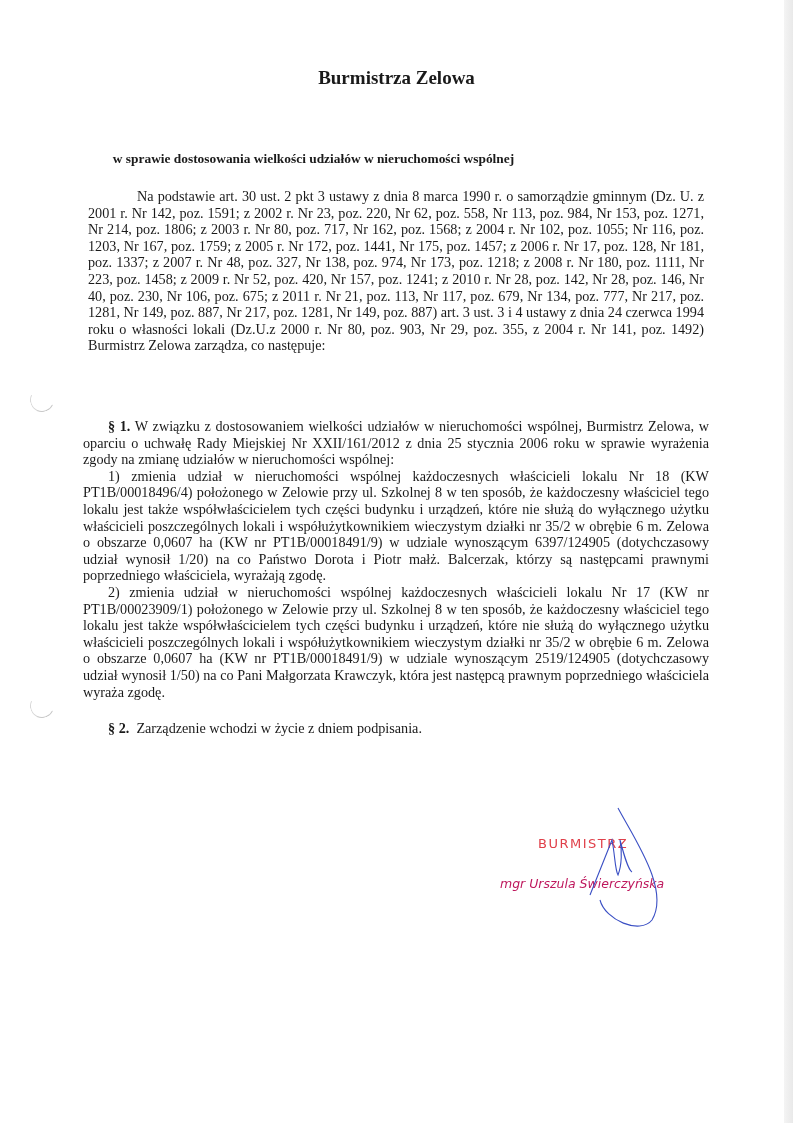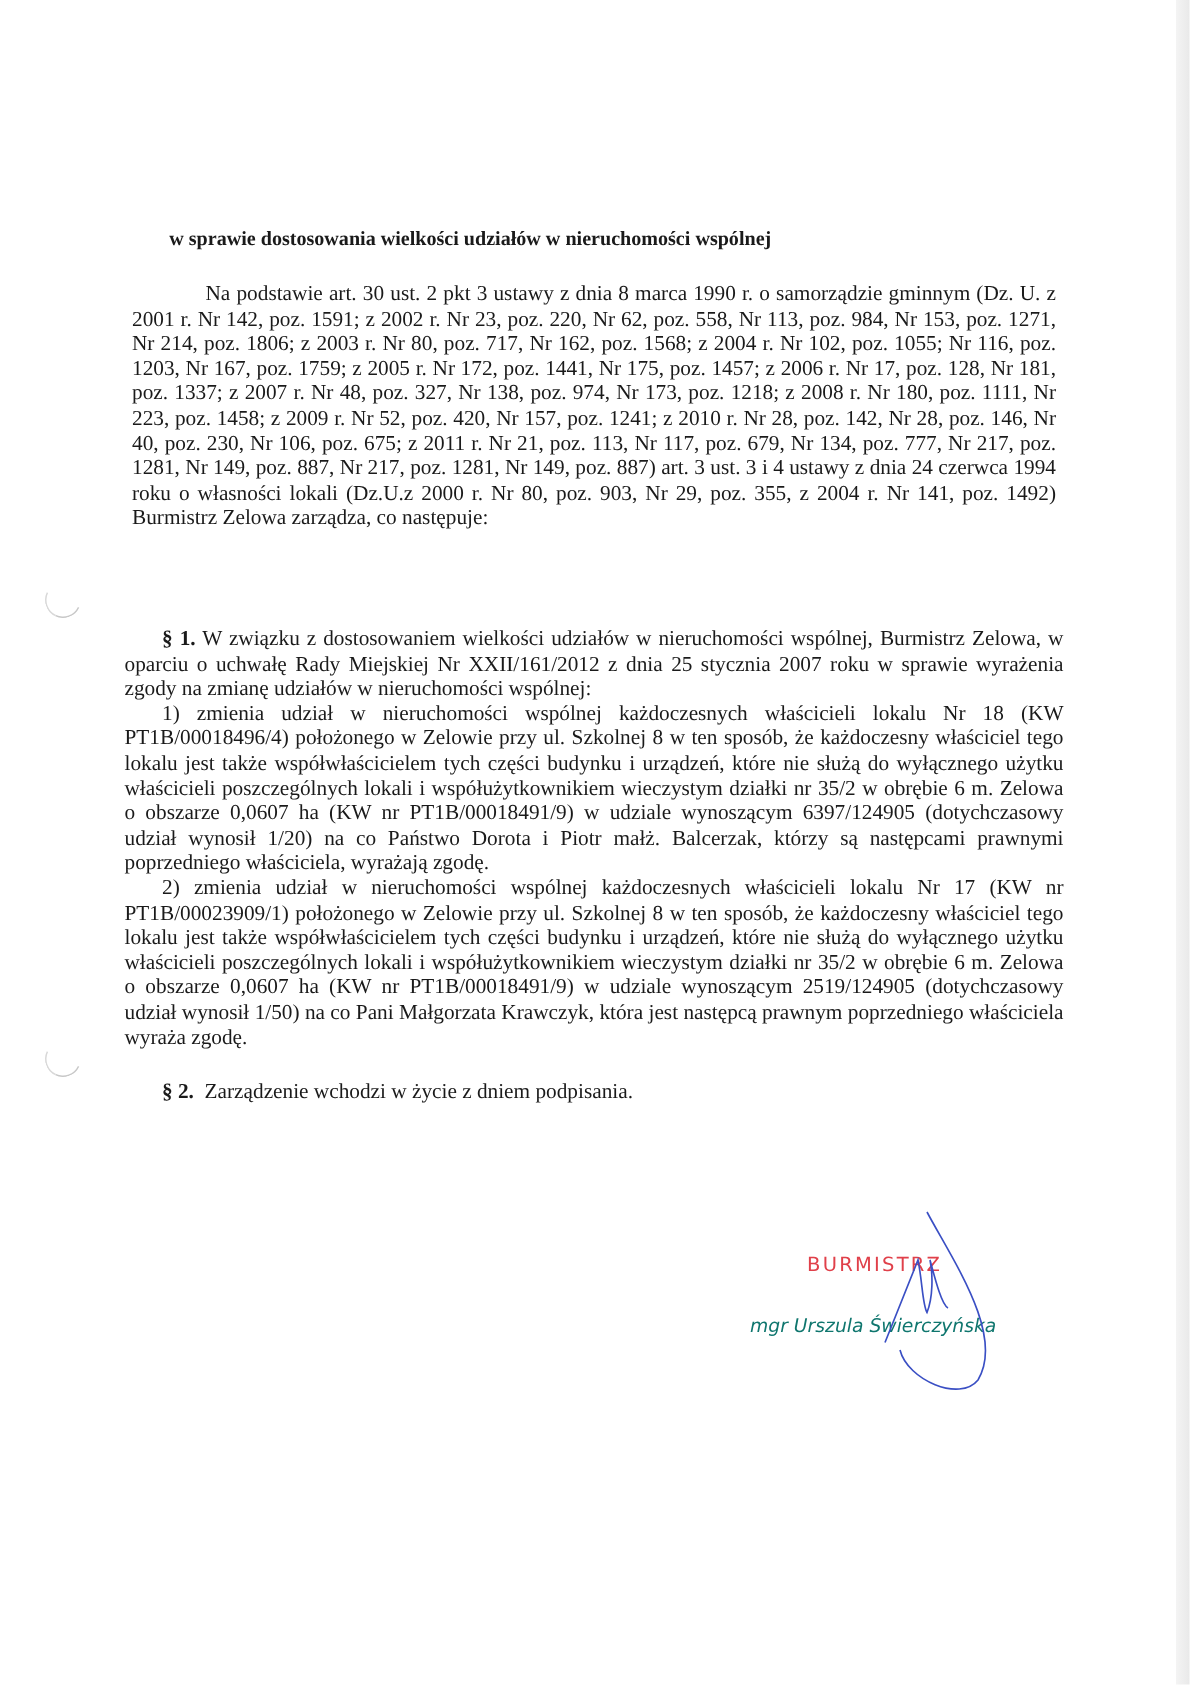--- a/index.html
+++ b/index.html
@@ -16,41 +16,42 @@
   .intro p { margin: 5px; text-indent: 49px; }
   .sec1 { top: 418px; }
   .sec1 p { margin: 0; }
   .sec1 .lead { text-indent: 25px; }
   .sec1 .item { text-indent: 25px; }
   .sec2 { top: 720px; }
   .sec2 p { margin: 0; text-indent: 25px; }
   b.para { font-weight: bold; }
   .signature { position: absolute; left: 500px; top: 800px; width: 240px; height: 130px; }
   .sig-title { position: absolute; left: 38px; top: 36px; color: #e0404a; font-family: "DejaVu Sans", sans-serif; font-size: 13px; letter-spacing: 1.5px; }
-  .sig-name { position: absolute; left: 0px; top: 76px; color: #0f766e; font-family: "DejaVu Sans", sans-serif; font-style: italic; font-size: 12.5px; }
+  .sig-name { position: absolute; left: 0px; top: 76px; color: #be185d; font-family: "DejaVu Sans", sans-serif; font-style: italic; font-size: 12.5px; }
   .sig-scribble { position: absolute; left: 60px; top: 0; width: 130px; height: 130px; }
 </style>
 </head>
 <body>
 
 <div class="edge-strip"></div>
 <div class="punch-hole" style="left:30px; top:388px;"></div>
 <div class="punch-hole" style="left:30px; top:694px;"></div>
 
 <div class="header">
+  <div>Burmistrza Zelowa</div>
 </div>
 
 <div class="subject">w sprawie dostosowania wielkości udziałów w nieruchomości wspólnej</div>
 
 <div class="body-text intro">
   <p>Na podstawie art. 30 ust. 2 pkt 3 ustawy z dnia 8 marca 1990 r. o samorządzie gminnym (Dz. U. z 2001 r. Nr 142, poz. 1591; z 2002 r. Nr 23, poz. 220, Nr 62, poz. 558, Nr 113, poz. 984, Nr 153, poz. 1271, Nr 214, poz. 1806; z 2003 r. Nr 80, poz. 717, Nr 162, poz. 1568; z 2004 r. Nr 102, poz. 1055; Nr 116, poz. 1203, Nr 167, poz. 1759; z 2005 r. Nr 172, poz. 1441, Nr 175, poz. 1457; z 2006 r. Nr 17, poz. 128, Nr 181, poz. 1337; z 2007 r. Nr 48, poz. 327, Nr 138, poz. 974, Nr 173, poz. 1218; z 2008 r. Nr 180, poz. 1111, Nr 223, poz. 1458; z 2009 r. Nr 52, poz. 420, Nr 157, poz. 1241; z 2010 r. Nr 28, poz. 142, Nr 28, poz. 146, Nr 40, poz. 230, Nr 106, poz. 675; z 2011 r. Nr 21, poz. 113, Nr 117, poz. 679, Nr 134, poz. 777, Nr 217, poz. 1281, Nr 149, poz. 887, Nr 217, poz. 1281, Nr 149, poz. 887) art. 3 ust. 3 i 4 ustawy z dnia 24 czerwca 1994 roku o własności lokali (Dz.U.z 2000 r. Nr 80, poz. 903, Nr 29, poz. 355, z 2004 r. Nr 141, poz. 1492) Burmistrz Zelowa zarządza, co następuje:</p>
 </div>
 
 <div class="body-text sec1">
-  <p class="lead"><b class="para">§ 1.</b> <span>W związku z dostosowaniem wielkości udziałów w nieruchomości wspólnej, Burmistrz Zelowa, w oparciu o uchwałę Rady Miejskiej Nr XXII/161/2012 z dnia 25 stycznia 2007 roku w sprawie wyrażenia zgody na zmianę udziałów w nieruchomości wspólnej:</span></p>
+  <p class="lead"><b class="para">§ 1.</b> <span>W związku z dostosowaniem wielkości udziałów w nieruchomości wspólnej, Burmistrz Zelowa, w oparciu o uchwałę Rady Miejskiej Nr XXII/161/2012 z dnia 25 stycznia 2006 roku w sprawie wyrażenia zgody na zmianę udziałów w nieruchomości wspólnej:</span></p>
   <p class="item">1) zmienia udział w nieruchomości wspólnej każdoczesnych właścicieli lokalu Nr 18 (KW PT1B/00018496/4) położonego w Zelowie przy ul. Szkolnej 8 w ten sposób, że każdoczesny właściciel tego lokalu jest także współwłaścicielem tych części budynku i urządzeń, które nie służą do wyłącznego użytku właścicieli poszczególnych lokali i współużytkownikiem wieczystym działki nr 35/2 w obrębie 6 m. Zelowa o obszarze 0,0607 ha (KW nr PT1B/00018491/9) w udziale wynoszącym 6397/124905 (dotychczasowy udział wynosił 1/20) na co Państwo Dorota i Piotr małż. Balcerzak, którzy są następcami prawnymi poprzedniego właściciela, wyrażają zgodę.</p>
   <p class="item">2) zmienia udział w nieruchomości wspólnej każdoczesnych właścicieli lokalu Nr 17 (KW nr PT1B/00023909/1) położonego w Zelowie przy ul. Szkolnej 8 w ten sposób, że każdoczesny właściciel tego lokalu jest także współwłaścicielem tych części budynku i urządzeń, które nie służą do wyłącznego użytku właścicieli poszczególnych lokali i współużytkownikiem wieczystym działki nr 35/2 w obrębie 6 m. Zelowa o obszarze 0,0607 ha (KW nr PT1B/00018491/9) w udziale wynoszącym 2519/124905 (dotychczasowy udział wynosił 1/50)  na co Pani Małgorzata Krawczyk, która jest następcą prawnym poprzedniego właściciela wyraża zgodę.</p>
 </div>
 
 <div class="body-text sec2">
   <p><b class="para">§ 2.</b>&nbsp; <span>Zarządzenie wchodzi w życie z dniem podpisania.</span></p>
 </div>
 
 <div class="signature">
   <div class="sig-title">BURMISTRZ</div>

